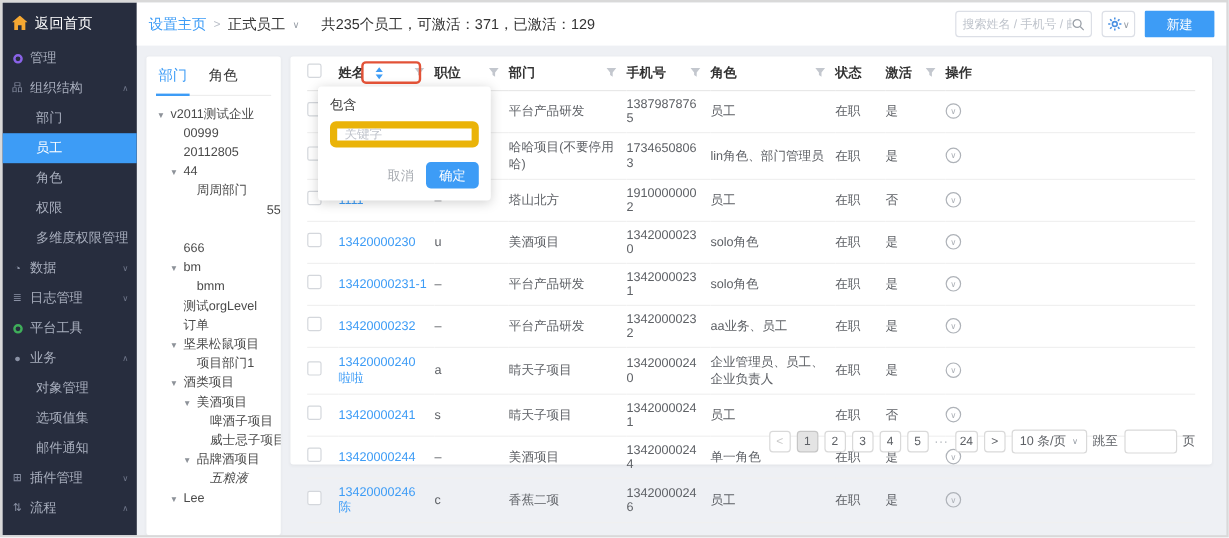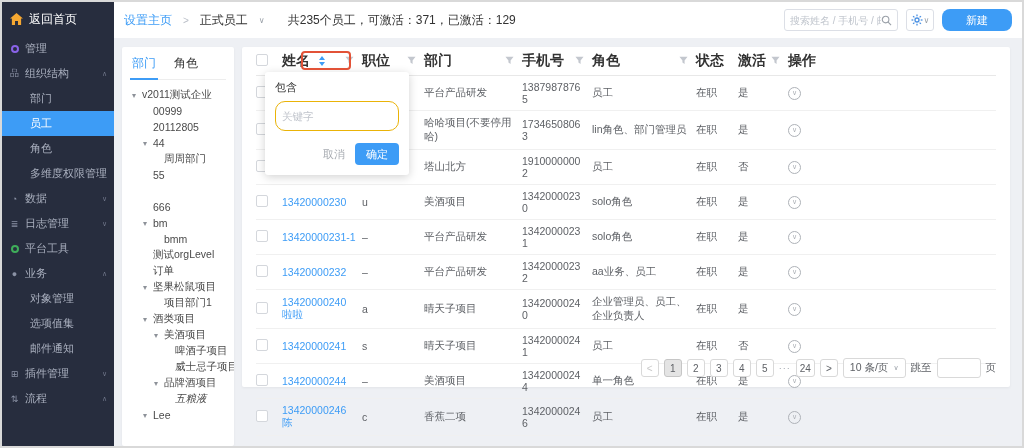--- a/index.html
+++ b/index.html
@@ -18,54 +18,54 @@
   .menu-item.selected { background:#3d9cf6; color:#fff; }
   .menu-item .chev { position:absolute; right:7px; font-size:7px; color:#6f7689; }
   .ring { width:8px; height:8px; border-radius:50%; display:inline-block; }
   .ring.purple { border:2px solid #8a63e8; }
   .ring.green { border:2px solid #3fae5a; }
 
   
   .main { flex:1; display:flex; flex-direction:column; min-width:0; }
   .topbar { height:36px; background:#fff; display:flex; align-items:center; justify-content:space-between;
     padding:0 10px; flex-shrink:0; }
-  .crumbs { display:flex; align-items:center; gap:11px; font-size:12px; color:#333; white-space:nowrap; }
+  .crumbs { display:flex; align-items:center; gap:6px; font-size:12px; color:#333; white-space:nowrap; }
   .crumb-link { color:#3d9cf6; cursor:pointer; }
   .crumb-sep { color:#b9bec7; font-size:10px; }
   .crumb-chev { color:#9aa0a8; font-size:8px; }
   .stats { margin-left:12px; font-size:12px; color:#333; }
   .topbar-right { display:flex; align-items:center; gap:8px; }
   .search-box { width:114px; height:22px; border:1px solid #dcdfe6; border-radius:3px; background:#fff;
     display:flex; align-items:center; padding:0 5px; }
   .search-box input { flex:1; min-width:0; border:none; outline:none; font-size:10px; color:#333;
     font-family:inherit; }
   .search-box input::placeholder { color:#bfc4cc; }
   .gear-btn { width:28px; height:22px; border:1px solid #dcdfe6; border-radius:3px; background:#fff;
     display:flex; align-items:center; justify-content:center; gap:1px; cursor:pointer; color:#9aa0a8; font-size:8px; }
-  .new-btn { height:22px; padding:0 24px; background:#3d9cf6; border:none; border-radius:8px;
+  .new-btn { height:22px; padding:0 18px; background:#3d9cf6; border:none; border-radius:1px;
     color:#fff; font-size:11px; cursor:pointer; font-family:inherit; }
 
   .content { flex:1; display:flex; gap:8px; padding:9px 12px 0 8px; min-height:0; }
 
   
   .tree-card { width:112px; flex-shrink:0; background:#fff; border-radius:2px; box-shadow:0 1px 3px rgba(0,0,0,.05);
     padding:8px 0 0 8px; overflow:hidden; }
   .tabs { display:flex; gap:14px; font-size:12px; border-bottom:1px solid #ededed; margin-right:8px; }
   .tab { padding:0 2px 6px; color:#333; cursor:pointer; }
   .tab.active { color:#3d9cf6; border-bottom:2px solid #3d9cf6; margin-bottom:-1px; }
   .tree { margin-top:7px; font-size:10.5px; color:#4a4a4a; }
   .tree-node { height:16px; display:flex; align-items:center; white-space:nowrap; cursor:pointer; }
   .tree-node .arrow { font-size:8px; color:#8d9299; width:10px; flex-shrink:0; }
   .tree-node .spacer { width:10px; flex-shrink:0; }
 
   
   .table-card { flex:1; background:#fff; border-radius:2px; box-shadow:0 1px 3px rgba(0,0,0,.05);
     position:relative; padding:0 14px; min-width:0; height:340px; }
   table { width:100%; border-collapse:collapse; table-layout:fixed; }
-  th { height:28px; text-align:left; font-size:14px; color:#333; font-weight:bold;
+  th { height:28px; text-align:left; font-size:11px; color:#333; font-weight:bold;
     border-bottom:1px solid #e8e8e8; }
   .th-inner { display:flex; align-items:center; }
   .th-funnel { margin-left:auto; margin-right:8px; display:inline-flex; cursor:pointer; }
   .sorter { display:inline-flex; flex-direction:column; margin-left:9px; cursor:pointer; }
   .caret-up { width:0; height:0; border-left:3.5px solid transparent; border-right:3.5px solid transparent;
     border-bottom:4px solid #3d9cf6; }
   .caret-down { width:0; height:0; border-left:3.5px solid transparent; border-right:3.5px solid transparent;
     border-top:4px solid #3d9cf6; margin-top:2px; }
   td { font-size:10.5px; color:#5e6166; border-bottom:1px solid #f0f0f0; padding:5px 6px 5px 0;
     vertical-align:middle; word-break:break-all; }
@@ -86,21 +86,21 @@
   .pg-ellipsis { color:#9aa0a8; font-size:9px; letter-spacing:1px; }
   .size-select { height:20px; border:1px solid #d9d9d9; border-radius:3px; background:#fff;
     display:inline-flex; align-items:center; gap:5px; padding:0 6px; cursor:pointer; }
   .size-select .chev { font-size:7px; color:#9aa0a8; }
   .jump-input { width:44px; height:20px; border:1px solid #d9d9d9; border-radius:3px; outline:none; }
 
   
   .filter-popup { position:absolute; left:263px; top:70px; width:144px; background:#fff; border-radius:3px;
     box-shadow:0 2px 10px rgba(0,0,0,.18); padding:8px 10px 10px; z-index:20; }
   .fp-label { font-size:11px; color:#333; margin-bottom:6px; }
-  .fp-input { width:100%; height:30px; border:1px solid #eab308; border-radius:10px; padding:0 6px;
+  .fp-input { width:100%; height:22px; border:6px solid #eab308; border-radius:5px; padding:0 6px;
     font-size:10.5px; outline:none; font-family:inherit; }
   .fp-input::placeholder { color:#c0c4cc; }
   .fp-btns { display:flex; justify-content:flex-end; align-items:center; gap:10px; margin-top:12px; }
   .fp-cancel { border:none; background:none; color:#a8acb2; font-size:11px; cursor:pointer; font-family:inherit; }
   .fp-ok { height:22px; padding:0 11px; background:#3d9cf6; color:#fff; border:none; border-radius:4px;
     font-size:11px; cursor:pointer; font-family:inherit; }
 
   
   .red-box { position:absolute; left:299px; top:49px; width:50px; height:19px;
     border:2px solid #e25237; border-radius:4px; z-index:30; pointer-events:none; }
@@ -130,20 +130,23 @@
           <span class="chev">∧</span>
         </div>
         <div class="menu-item child">
           <span class="mi-label">部门</span>
         </div>
         <div class="menu-item child selected">
           <span class="mi-label">员工</span>
         </div>
         <div class="menu-item child">
           <span class="mi-label">角色</span>
+        </div>
+        <div class="menu-item child">
+          <span class="mi-label">权限</span>
         </div>
         <div class="menu-item child">
           <span class="mi-label">多维度权限管理</span>
         </div>
         <div class="menu-item">
           <span class="mi-icon">◔</span>
           <span class="mi-label">数据</span>
           <span class="chev">∨</span>
         </div>
         <div class="menu-item">
@@ -243,21 +246,21 @@
               <span>20112805</span>
             </div>
             <div class="tree-node" style="padding-left: 13px;">
               <span class="arrow">▾</span>
               <span>44</span>
             </div>
             <div class="tree-node" style="padding-left: 24px;">
               <span class="spacer"></span>
               <span>周周部门</span>
             </div>
-            <div class="tree-node" style="padding-left: 13px;">
+            <div class="tree-node" style="padding-left: 13px; justify-content: flex-end;">
               <span class="spacer"></span>
               <span>55</span>
             </div>
             <div class="tree-node" style="padding-left: 13px; margin-top: 16px;">
               <span class="spacer"></span>
               <span>666</span>
             </div>
             <div class="tree-node" style="padding-left: 13px;">
               <span class="arrow">▾</span>
               <span>bm</span>

